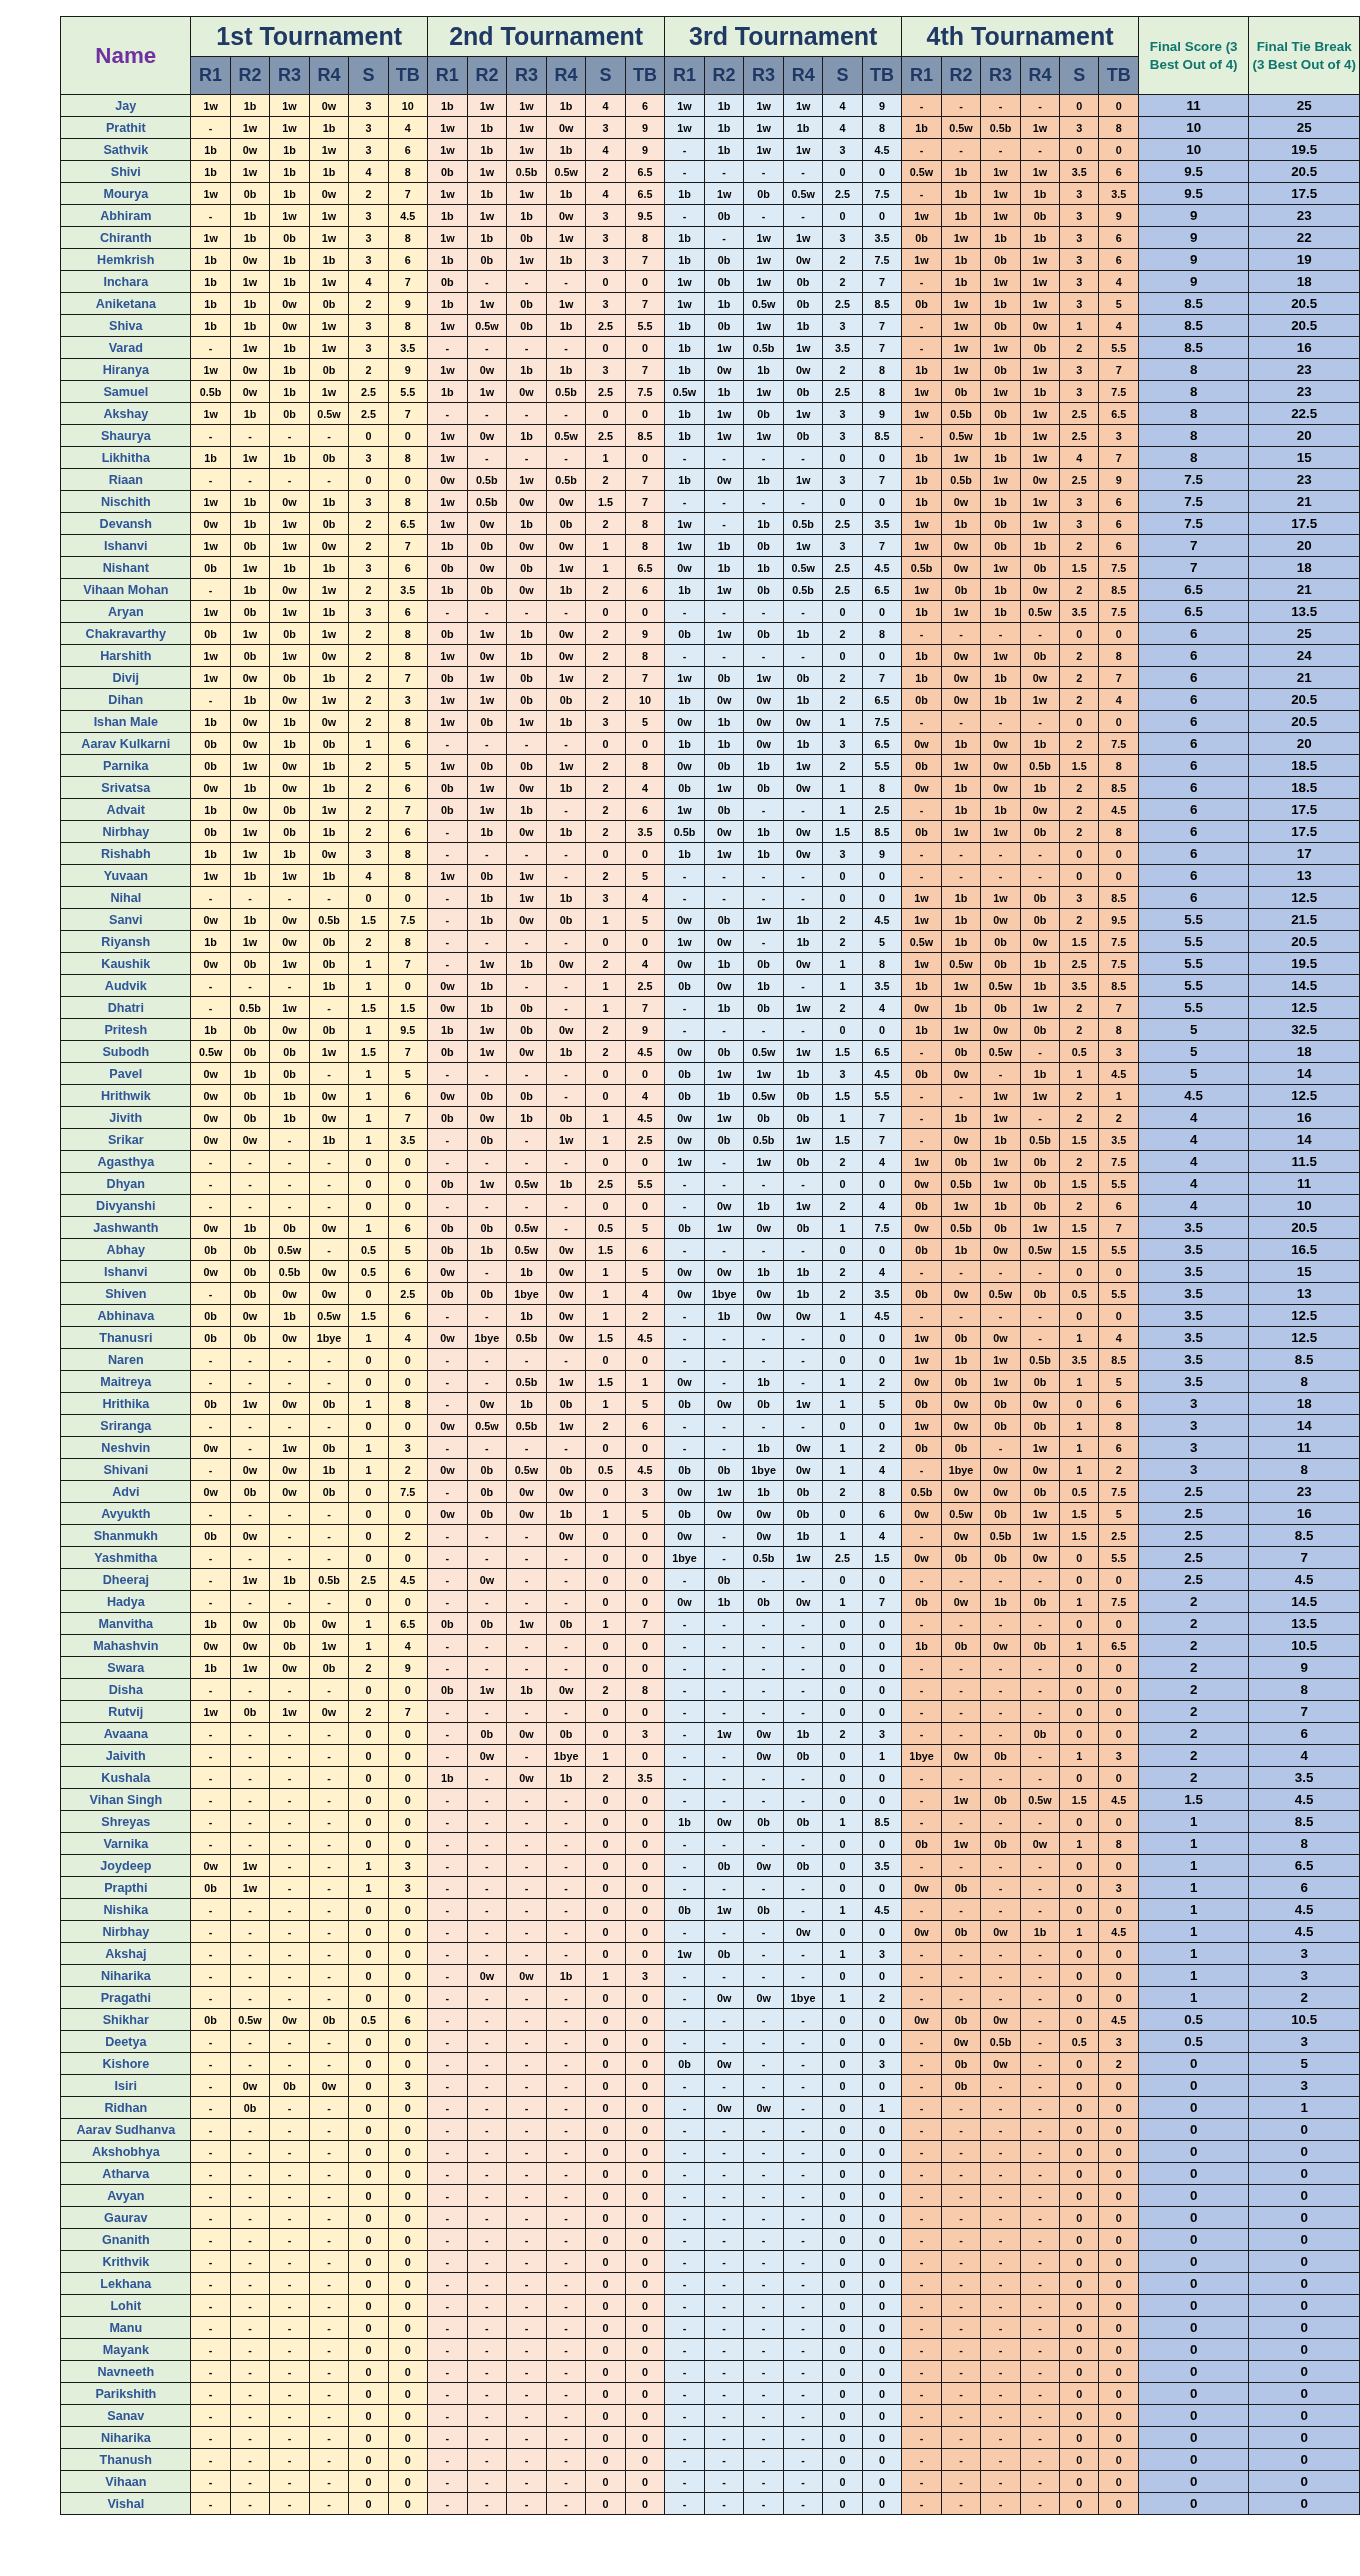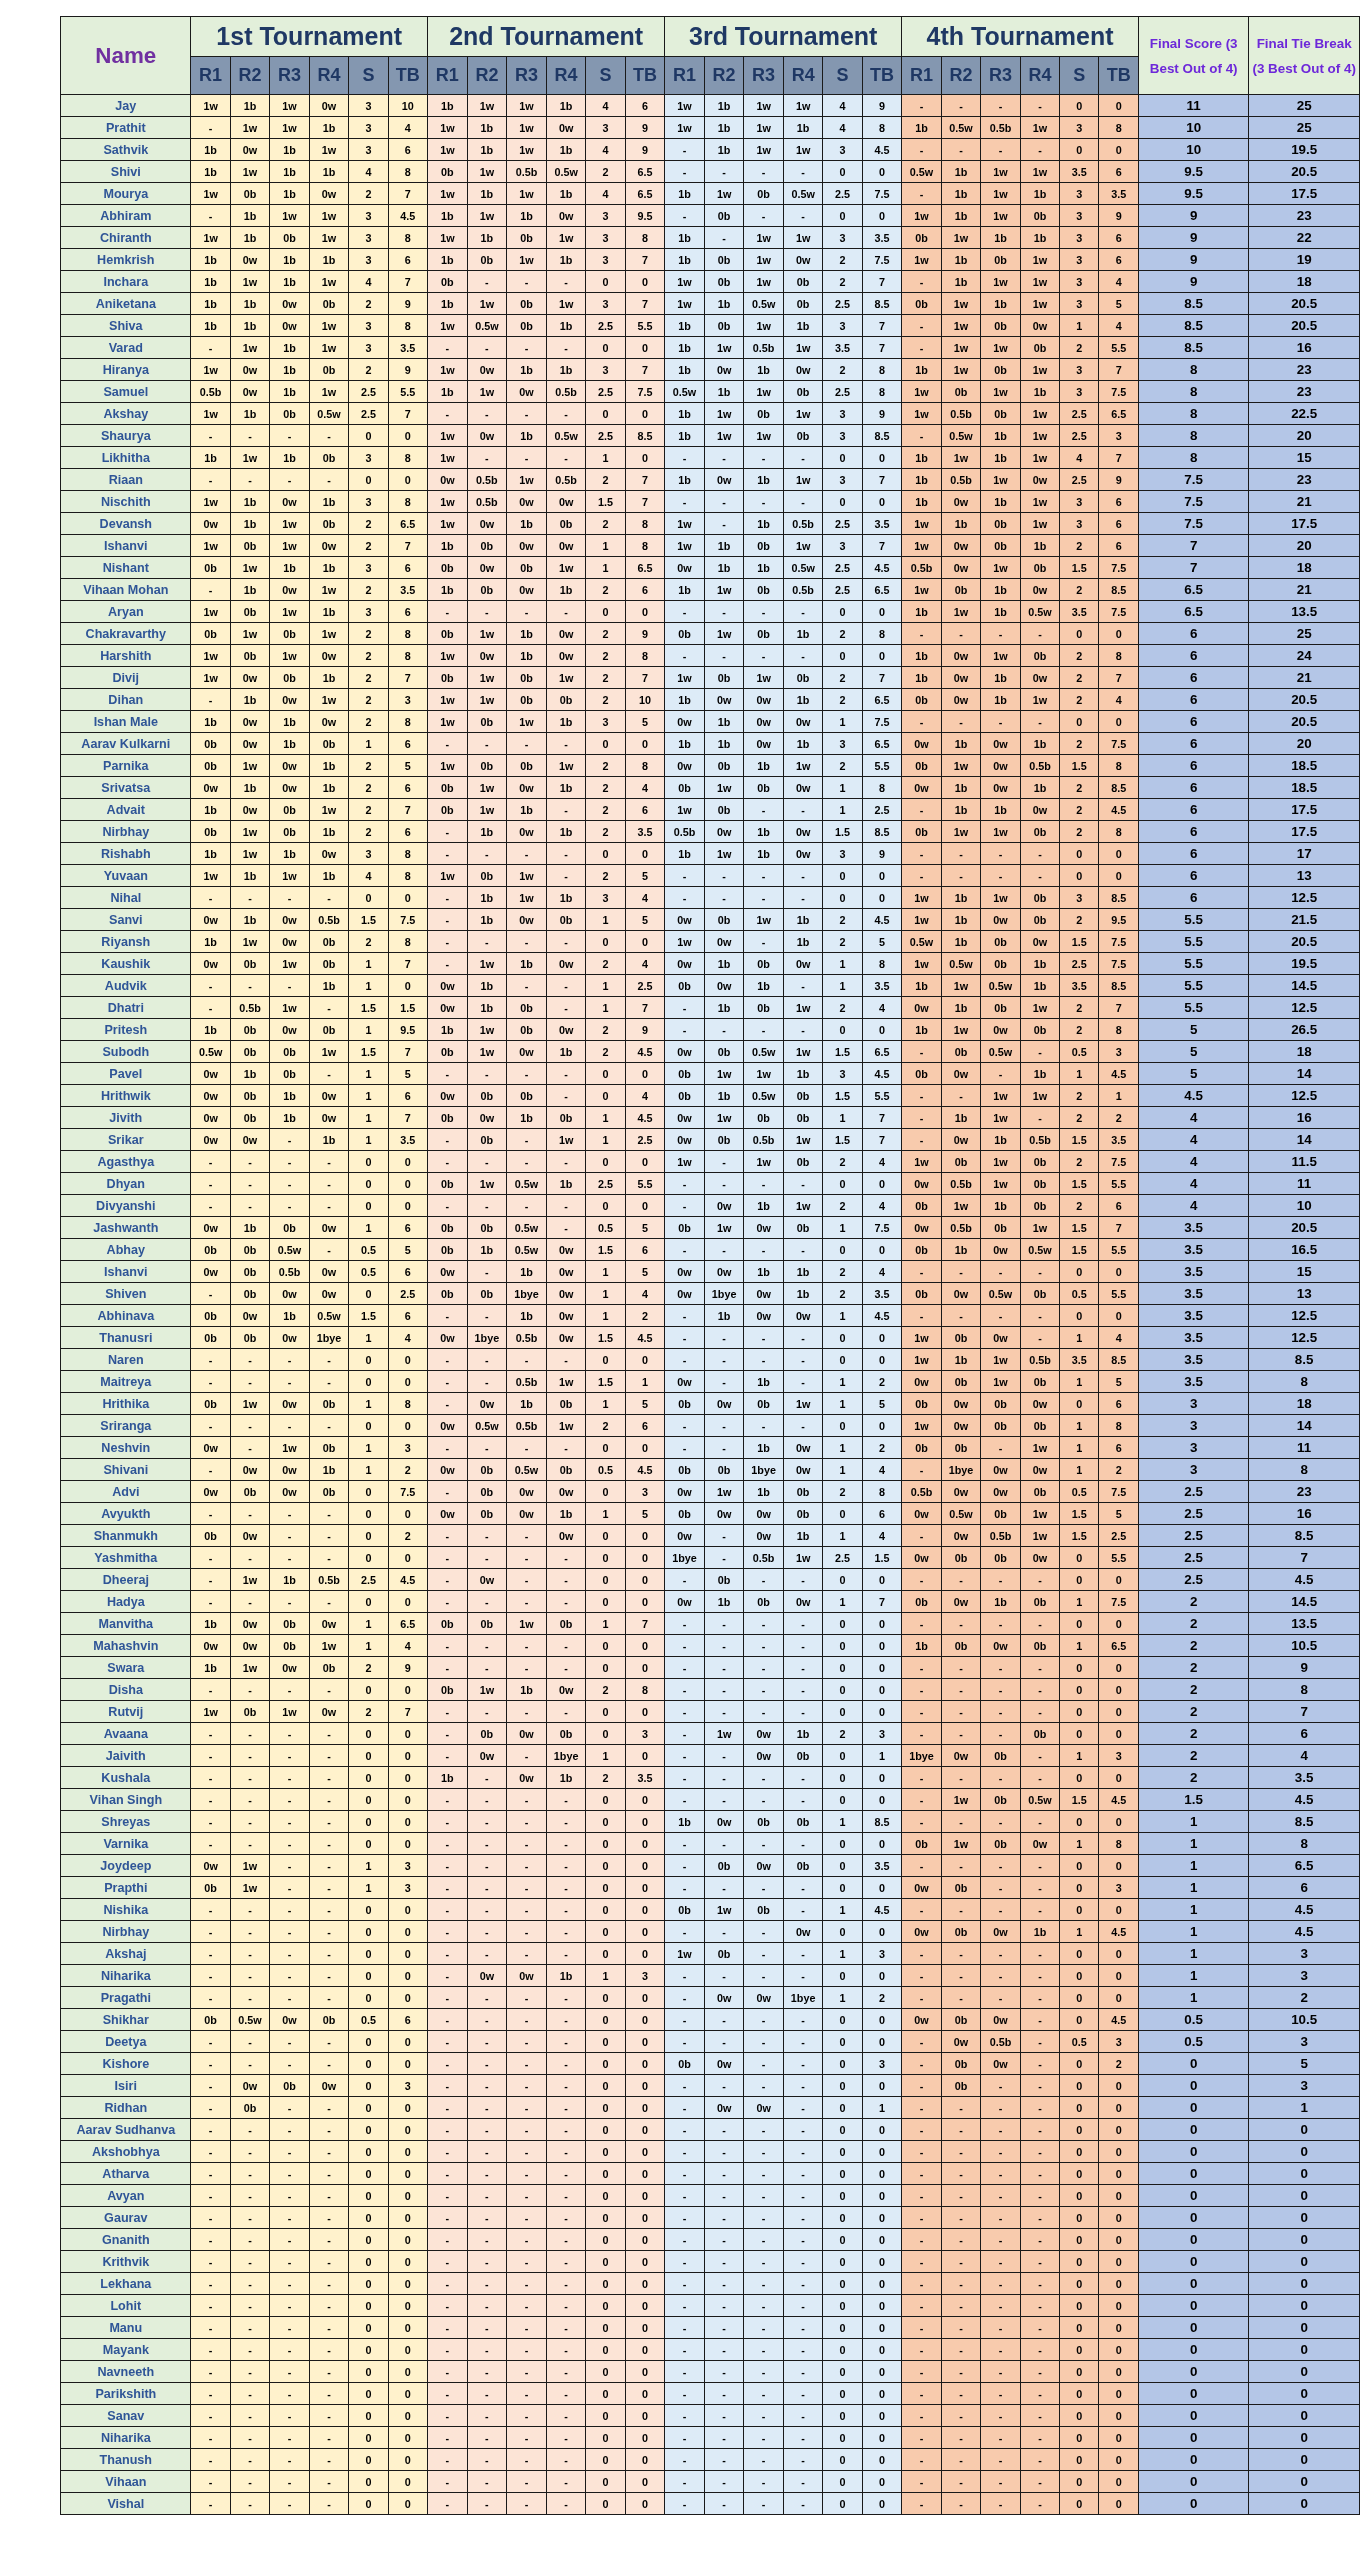--- a/index.html
+++ b/index.html
@@ -2,21 +2,21 @@
 <html style="font-size:14.3px"><head>
 <meta charset="utf-8">
 <style>
   html, body { margin: 0; padding: 0; background: #ffffff; }
   body { width: 1360px; height: 2576px; overflow: hidden; font-family: "Liberation Sans", sans-serif; }
   #wrap { position: absolute; left: 14.3px; top: 16px; margin-left: 46px; }
   table { border-collapse: collapse; table-layout: fixed; }
   td, th { border: 0.9px solid #1a1a1a; text-align: center; vertical-align: middle; padding: 0; overflow: hidden; white-space: nowrap; }
   th.name-h { width: 131px; background: #e2efda; color: #7030a0; font-size: 22.4px; font-weight: bold; }
   th.tour-h { height: 39px; background: #e2efda; color: #1f3864; font-size: 25px; font-weight: bold; }
-  th.final-h { width: 114px; background: #e2efda; color: #6d28d9; font-size: 13.4px; font-weight: bold; line-height: 25px; white-space: normal; }
+  th.final-h { width: 114px; background: #e2efda; color: #0f766e; font-size: 13.4px; font-weight: bold; line-height: 18px; white-space: normal; }
   th.sub-h { height: 37px; width: 39px; background: #8497b0; color: #1f3864; font-size: 18px; font-weight: bold; }
   td { height: 21px; font-size: 10.8px; font-weight: bold; color: #000; }
   td.name { color: #2f5597; background: #e2efda; font-size: 12.6px; font-weight: bold; }
   td.t1 { background: #fff2cc; }
   td.t2 { background: #fce4d6; }
   td.t3 { background: #ddebf7; }
   td.t4 { background: #f8cbad; }
   td.fin { background: #b4c6e7; font-size: 13.4px; }
   td.bl, th.bl { border-left: 1.8px solid #1a1a1a; }
 </style>
@@ -1301,21 +1301,21 @@
           <td class="t3">-</td>
           <td class="t3">0</td>
           <td class="t3">0</td>
           <td class="t4 bl">1b</td>
           <td class="t4">1w</td>
           <td class="t4">0w</td>
           <td class="t4">0b</td>
           <td class="t4">2</td>
           <td class="t4">8</td>
           <td class="fin bl">5</td>
-          <td class="fin">26.5</td>
+          <td class="fin">32.5</td>
         </tr>
         <tr>
           <td class="name">Subodh</td>
           <td class="t1 bl">0.5w</td>
           <td class="t1">0b</td>
           <td class="t1">0b</td>
           <td class="t1">1w</td>
           <td class="t1">1.5</td>
           <td class="t1">7</td>
           <td class="t2 bl">0b</td>

